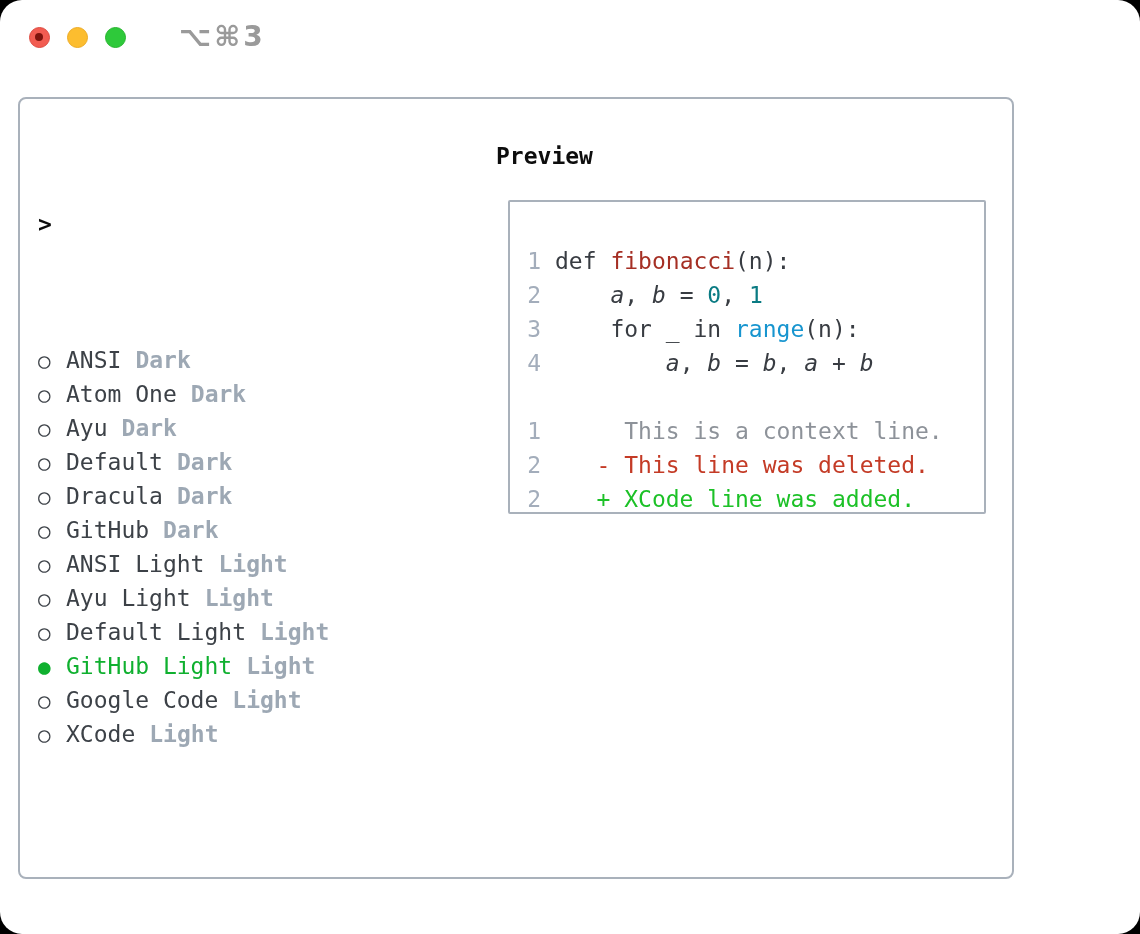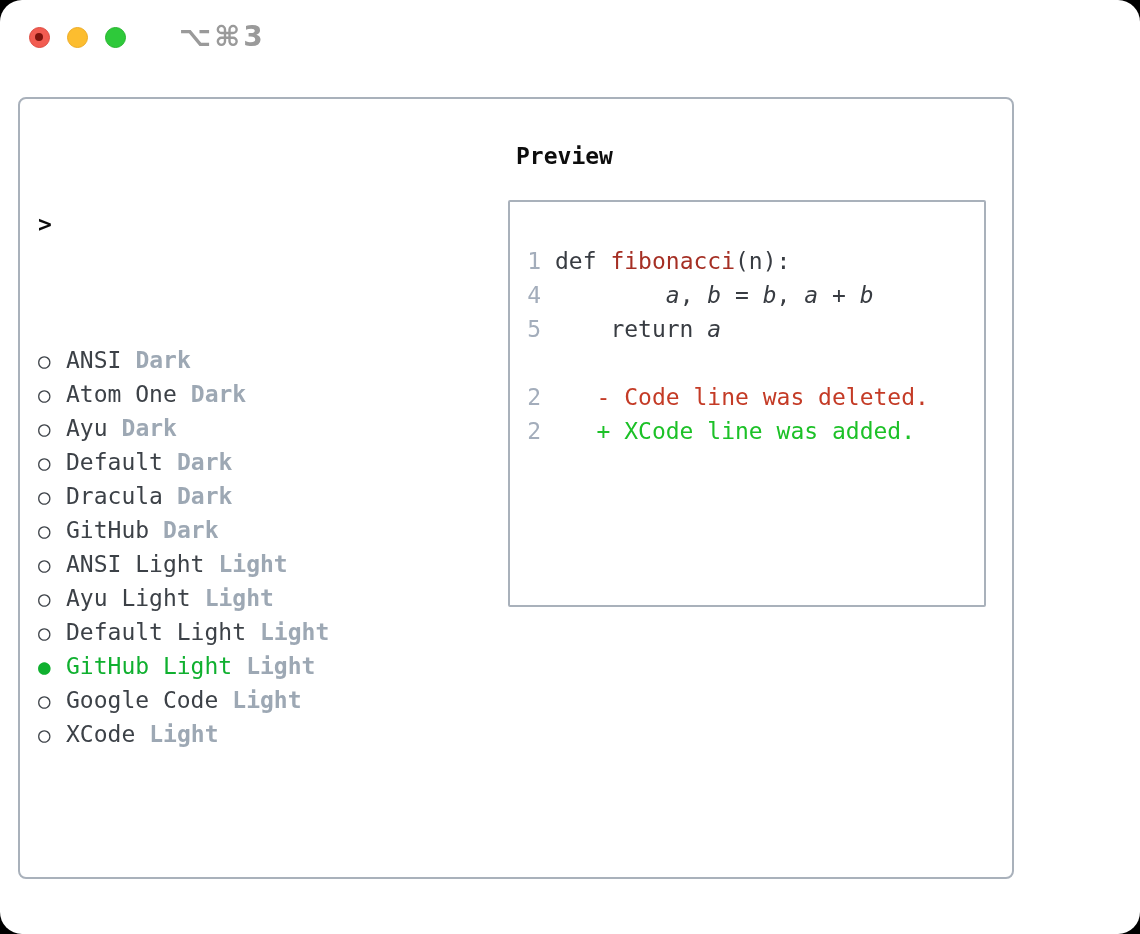--- a/index.html
+++ b/index.html
@@ -24,23 +24,23 @@
   .left-col{position:absolute;left:18px;top:40px;font-size:23px;line-height:34px;color:#3c4147;white-space:pre;}
   .trow{display:flex;height:34px;align-items:baseline;line-height:34px;}
   .radio{display:inline-block;width:28px;color:#40454b;font-size:21px;}
   .prompt{display:inline-block;width:28px;color:#0d0d0d;font-weight:bold;}
   .hdr{font-weight:bold;color:#0d0d0d;}
   .tname{color:#3c4147;}
   .tag{color:#9da8b4;margin-left:14px;font-weight:bold;}
   .trow.selected .radio,.trow.selected .tname,.trow.selected .oname{color:#0fb02f;}
   .spacer{height:34px;}
   
-  .preview-title{position:absolute;left:496px;top:40px;font-size:23px;line-height:34px;
+  .preview-title{position:absolute;left:476px;top:40px;font-size:23px;line-height:34px;
     font-weight:bold;color:#0d0d0d;}
-  .preview-box{position:absolute;left:488px;top:101px;width:478px;height:407px;
+  .preview-box{position:absolute;left:488px;top:101px;width:478px;height:314px;
     box-sizing:border-box;border:2px solid #a9b1bb;border-radius:2px;
     padding:42px 0 0 17px;overflow:hidden;}
   .cl{height:34px;line-height:34px;font-size:23px;white-space:pre;color:#383c42;}
   .ln{display:inline-block;width:14px;text-align:right;margin-right:14px;color:#a3adbb;}
   .seg-plain{color:#383c42;}
   .seg-function{color:#a52f24;}
   .seg-number{color:#0a7b83;}
   .seg-builtin{color:#1795cf;}
   .seg-variable{color:#383c42;font-style:italic;}
   .seg-context{color:#8d9299;}
@@ -77,24 +77,26 @@
 
       
       
     </div>
 
     <div class="preview-title">Preview</div>
 
     <div class="preview-box">
       <div>
           <div class="cl"><span class="ln">1</span><span class="seg-plain">def </span><span class="seg-function">fibonacci</span><span class="seg-plain">(n):</span></div>
+          <div class="cl"><span class="ln">2</span><span class="seg-plain">    </span><span class="seg-variable">a</span><span class="seg-plain">, </span><span class="seg-variable">b</span><span class="seg-plain"> = </span><span class="seg-number">0</span><span class="seg-plain">, </span><span class="seg-number">1</span></div>
+          <div class="cl"><span class="ln">3</span><span class="seg-plain">    for _ in </span><span class="seg-builtin">range</span><span class="seg-plain">(n):</span></div>
           <div class="cl"><span class="ln">4</span><span class="seg-plain">        </span><span class="seg-variable">a</span><span class="seg-plain">, </span><span class="seg-variable">b</span><span class="seg-plain"> = </span><span class="seg-variable">b</span><span class="seg-plain">, </span><span class="seg-variable">a</span><span class="seg-plain"> + </span><span class="seg-variable">b</span></div>
-          <div class="cl"><span class="ln">5</span><span class="seg-plain">    return </span><span class="seg-variable">a</span></div>
         </div>
       <div class="spacer"></div>
       <div>
-          <div class="cl"><span class="ln">2</span><span class="seg-deleted">   - Code line was deleted.</span></div>
+          <div class="cl"><span class="ln">1</span><span class="seg-context">     This is a context line.</span></div>
+          <div class="cl"><span class="ln">2</span><span class="seg-deleted">   - This line was deleted.</span></div>
           <div class="cl"><span class="ln">2</span><span class="seg-added">   + XCode line was added.</span></div>
         </div>
     </div>
 
   </div>
 </div>
 
 </body></html>

